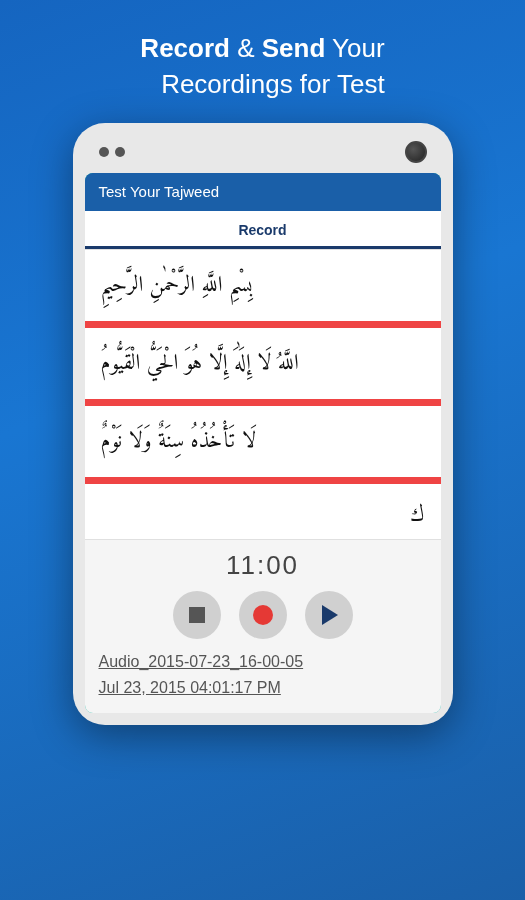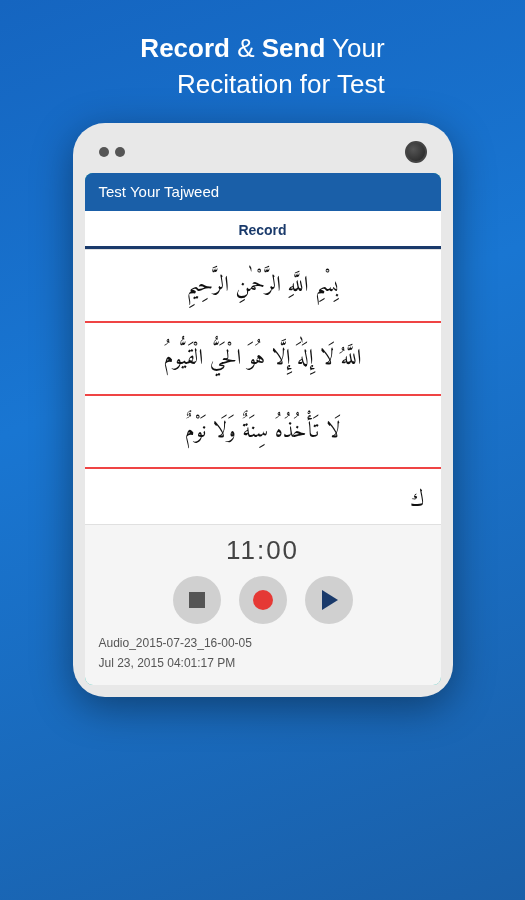--- a/index.html
+++ b/index.html
@@ -112,22 +112,22 @@
       height: 2.5px;
       background: #1a3a6b;
     }
 
     .arabic-content {
       background: white;
     }
 
     .arabic-row {
       padding: 18px 16px;
-      text-align: center;
-      border-bottom: 2px solid #ef4444;
+      text-align: left;
+      border-bottom: 7px solid #ef4444;
       direction: rtl;
     }
 
     .arabic-text {
       font-size: 22px;
       color: #111;
       line-height: 1.6;
       font-family: 'Arial Unicode MS', 'Scheherazade', 'Amiri', serif;
     }
 
@@ -195,35 +195,36 @@
       width: 0;
       height: 0;
       border-top: 10px solid transparent;
       border-bottom: 10px solid transparent;
       border-left: 16px solid #1a3a6b;
       margin-left: 3px;
     }
 
     .audio-info {
       text-align: left;
-      font-size: 12px;
+      font-size: 16px;
       color: #555;
       line-height: 1.6;
+      text-decoration: underline;
     }
   </style>
 </head>
 <body>
 
 <div class="header-text">
   <strong>Record</strong>
   <span> &amp; </span>
   <strong>Send</strong>
   <span> Your</span>
   <br>
-  <span>Recitation for Test</span>
+  <span>Recordings for Test</span>
 </div>
 
 <div class="phone-wrapper">
   <div class="phone-top">
     <div class="phone-dots">
       <div class="phone-dot"></div>
       <div class="phone-dot"></div>
     </div>
     <div class="phone-camera"></div>
   </div>

